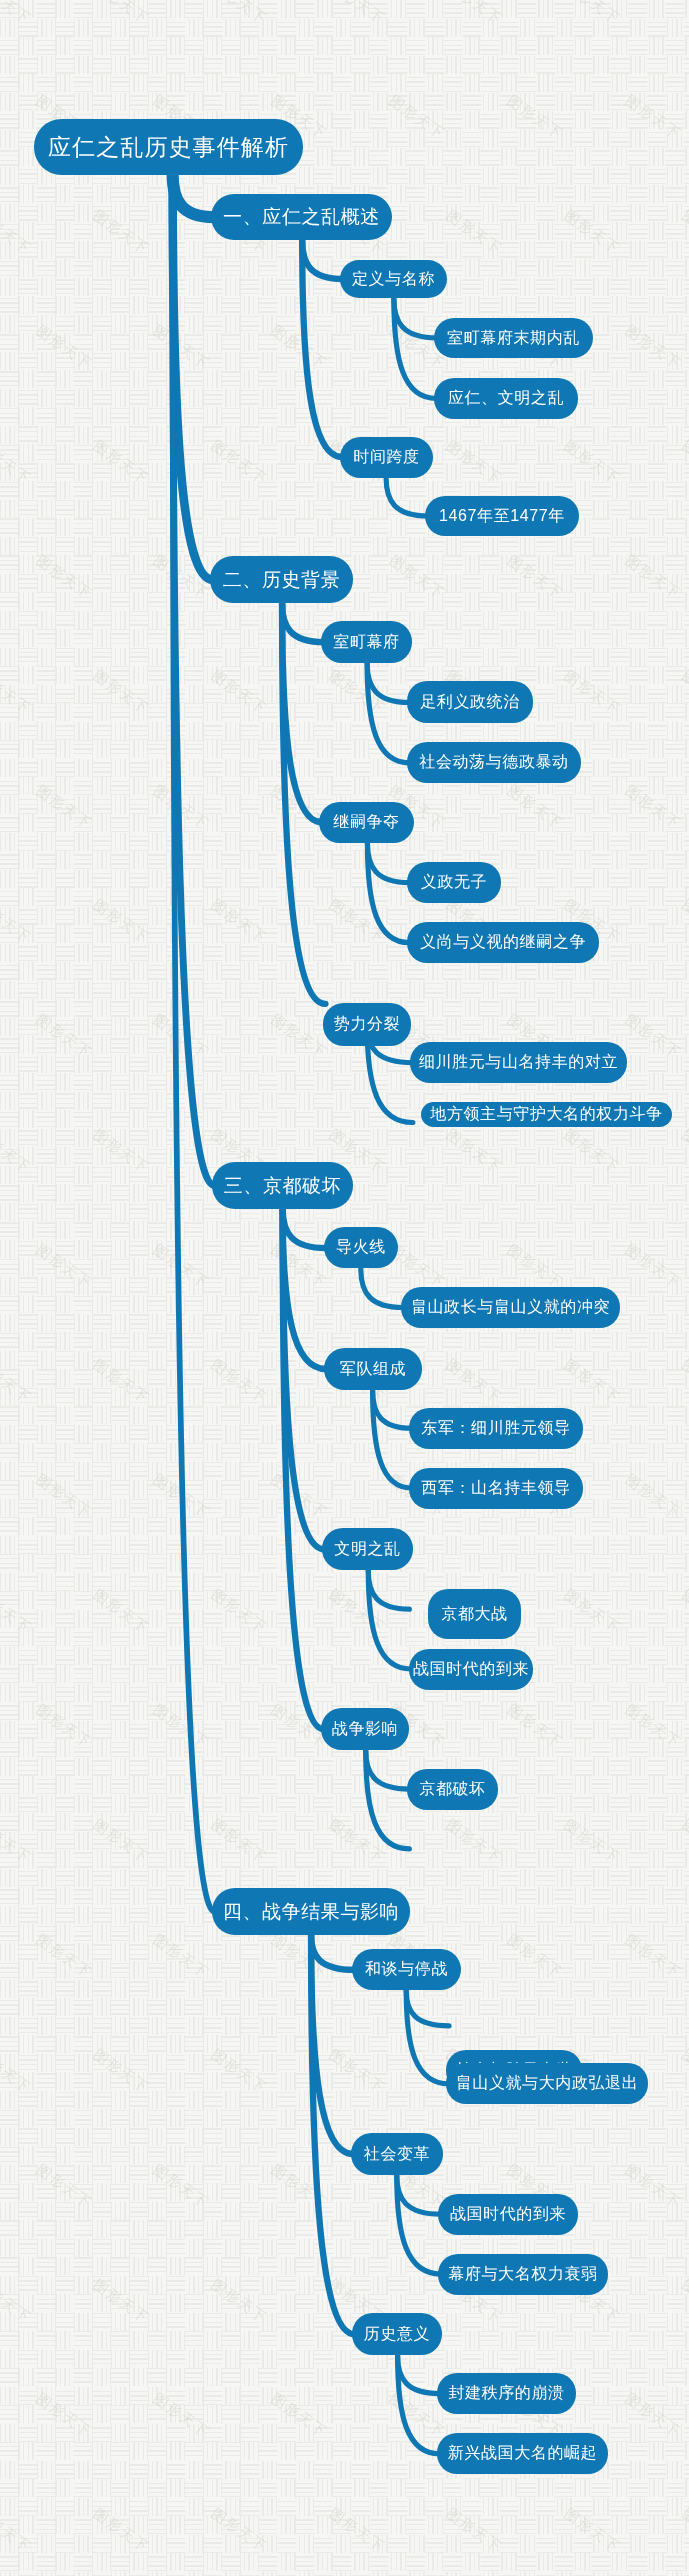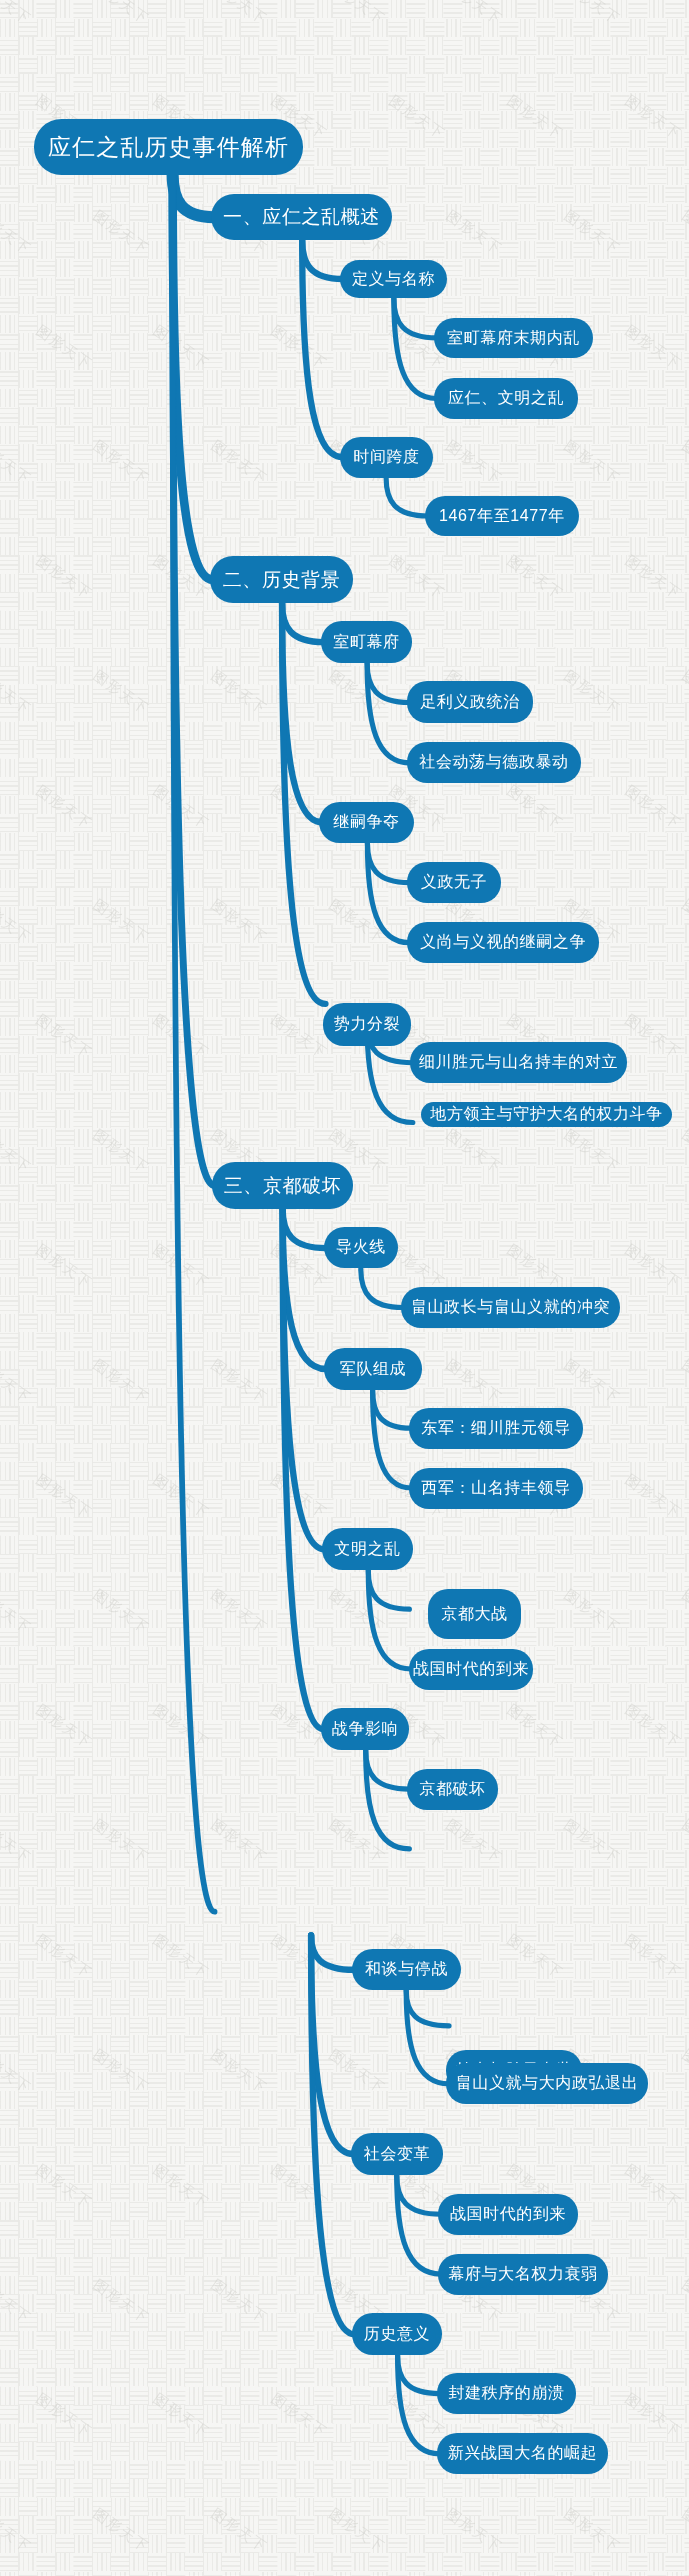--- a/index.html
+++ b/index.html
@@ -284,20 +284,21 @@
       <div class="node lvl2" style="left: 324px; top: 1227px; width: 74px; height: 41px;">导火线</div>
       <div class="node lvl3" style="left: 401px; top: 1287px; width: 219px; height: 41px;">畠山政长与畠山义就的冲突</div>
       <div class="node lvl2" style="left: 324px; top: 1348px; width: 98px; height: 42px;">军队组成</div>
       <div class="node lvl3" style="left: 409px; top: 1408px; width: 174px; height: 41px;">东军：细川胜元领导</div>
       <div class="node lvl3" style="left: 409px; top: 1468px; width: 174px; height: 41px;">西军：山名持丰领导</div>
       <div class="node lvl2" style="left: 322px; top: 1528px; width: 91px; height: 42px;">文明之乱</div>
       <div class="node lvl3" style="left: 428px; top: 1589px; width: 93px; height: 50px;">京都大战</div>
       <div class="node lvl3" style="left: 409px; top: 1649px; width: 124px; height: 41px;">战国时代的到来</div>
       <div class="node lvl2" style="left: 321px; top: 1708px; width: 88px; height: 42px;">战争影响</div>
       <div class="node lvl3" style="left: 407px; top: 1769px; width: 91px; height: 41px;">京都破坏</div>
+      <div class="node lvl1" style="left: 212px; top: 1888px; width: 198px; height: 47px;">四、战争结果与影响</div>
       <div class="node lvl2" style="left: 352px; top: 1949px; width: 109px; height: 41px;">和谈与停战</div>
       <div class="node lvl3" style="left: 446px; top: 2005px; width: 136px; height: 41px; margin-top: 45px;">持丰与胜元去世</div>
       <div class="node lvl3" style="left: 446px; top: 2063px; width: 202px; height: 41px;">畠山义就与大内政弘退出</div>
       <div class="node lvl2" style="left: 351px; top: 2133px; width: 92px; height: 42px;">社会变革</div>
       <div class="node lvl3" style="left: 438px; top: 2194px; width: 140px; height: 41px;">战国时代的到来</div>
       <div class="node lvl3" style="left: 438px; top: 2254px; width: 170px; height: 41px;">幕府与大名权力衰弱</div>
       <div class="node lvl2" style="left: 352px; top: 2313px; width: 90px; height: 42px;">历史意义</div>
       <div class="node lvl3" style="left: 437px; top: 2373px; width: 139px; height: 41px;">封建秩序的崩溃</div>
       <div class="node lvl3" style="left: 437px; top: 2433px; width: 171px; height: 41px;">新兴战国大名的崛起</div>
     </div>

